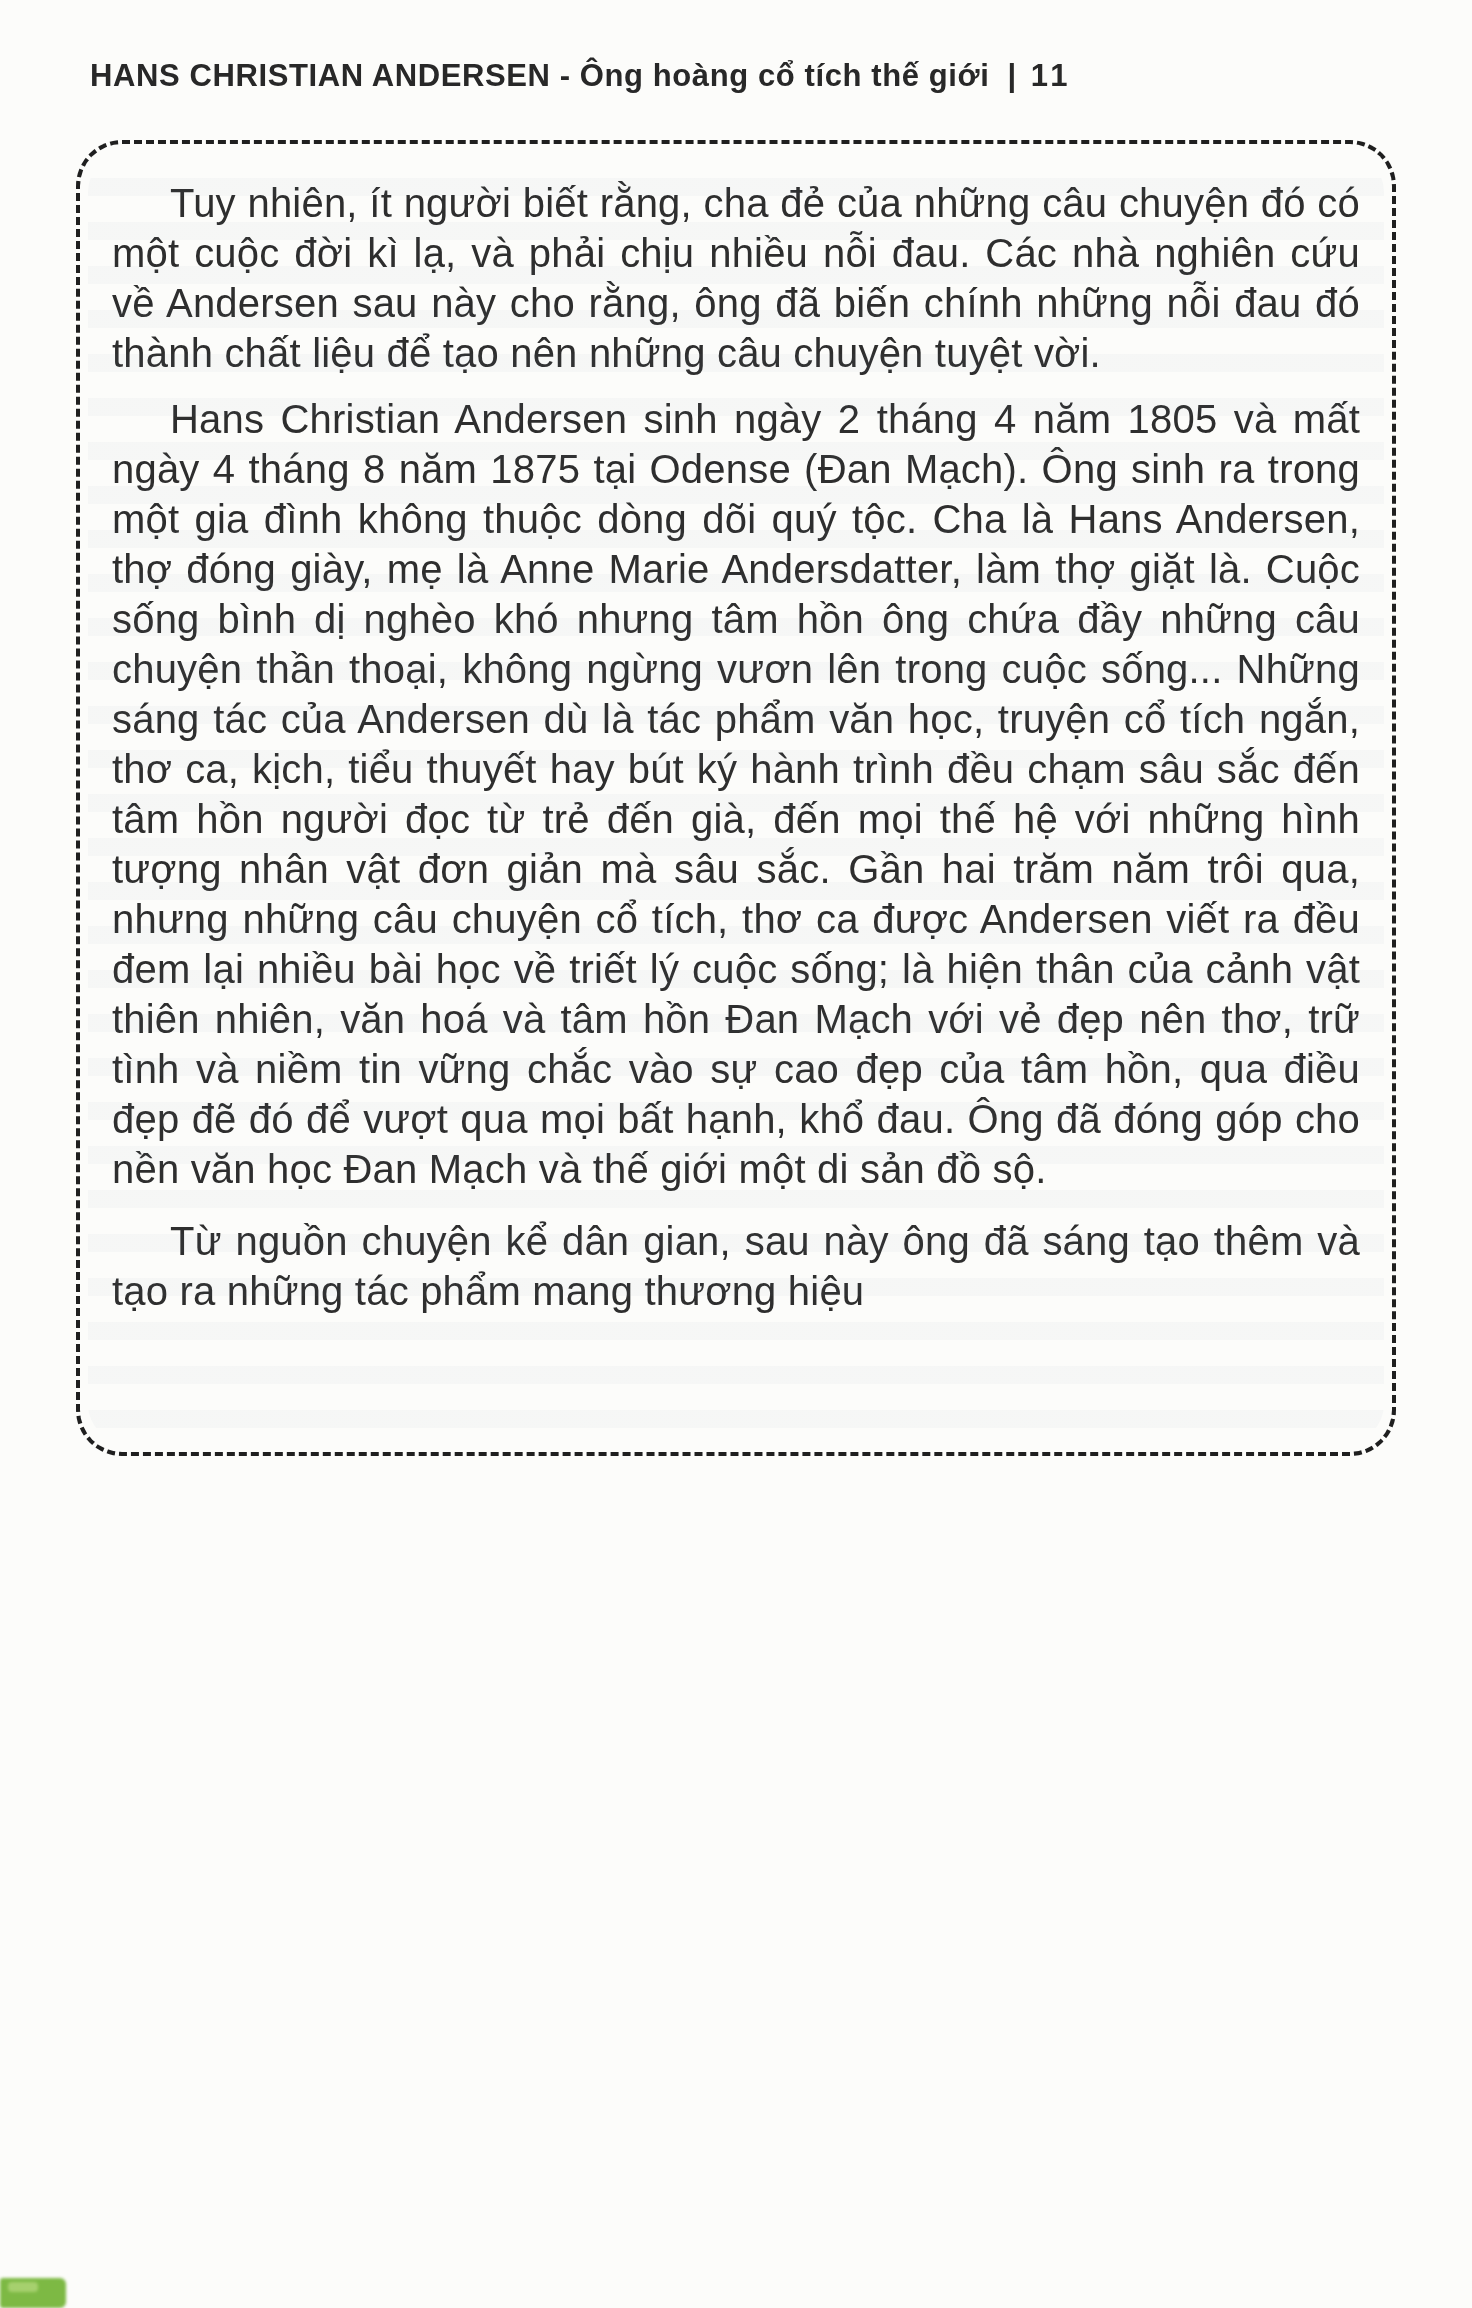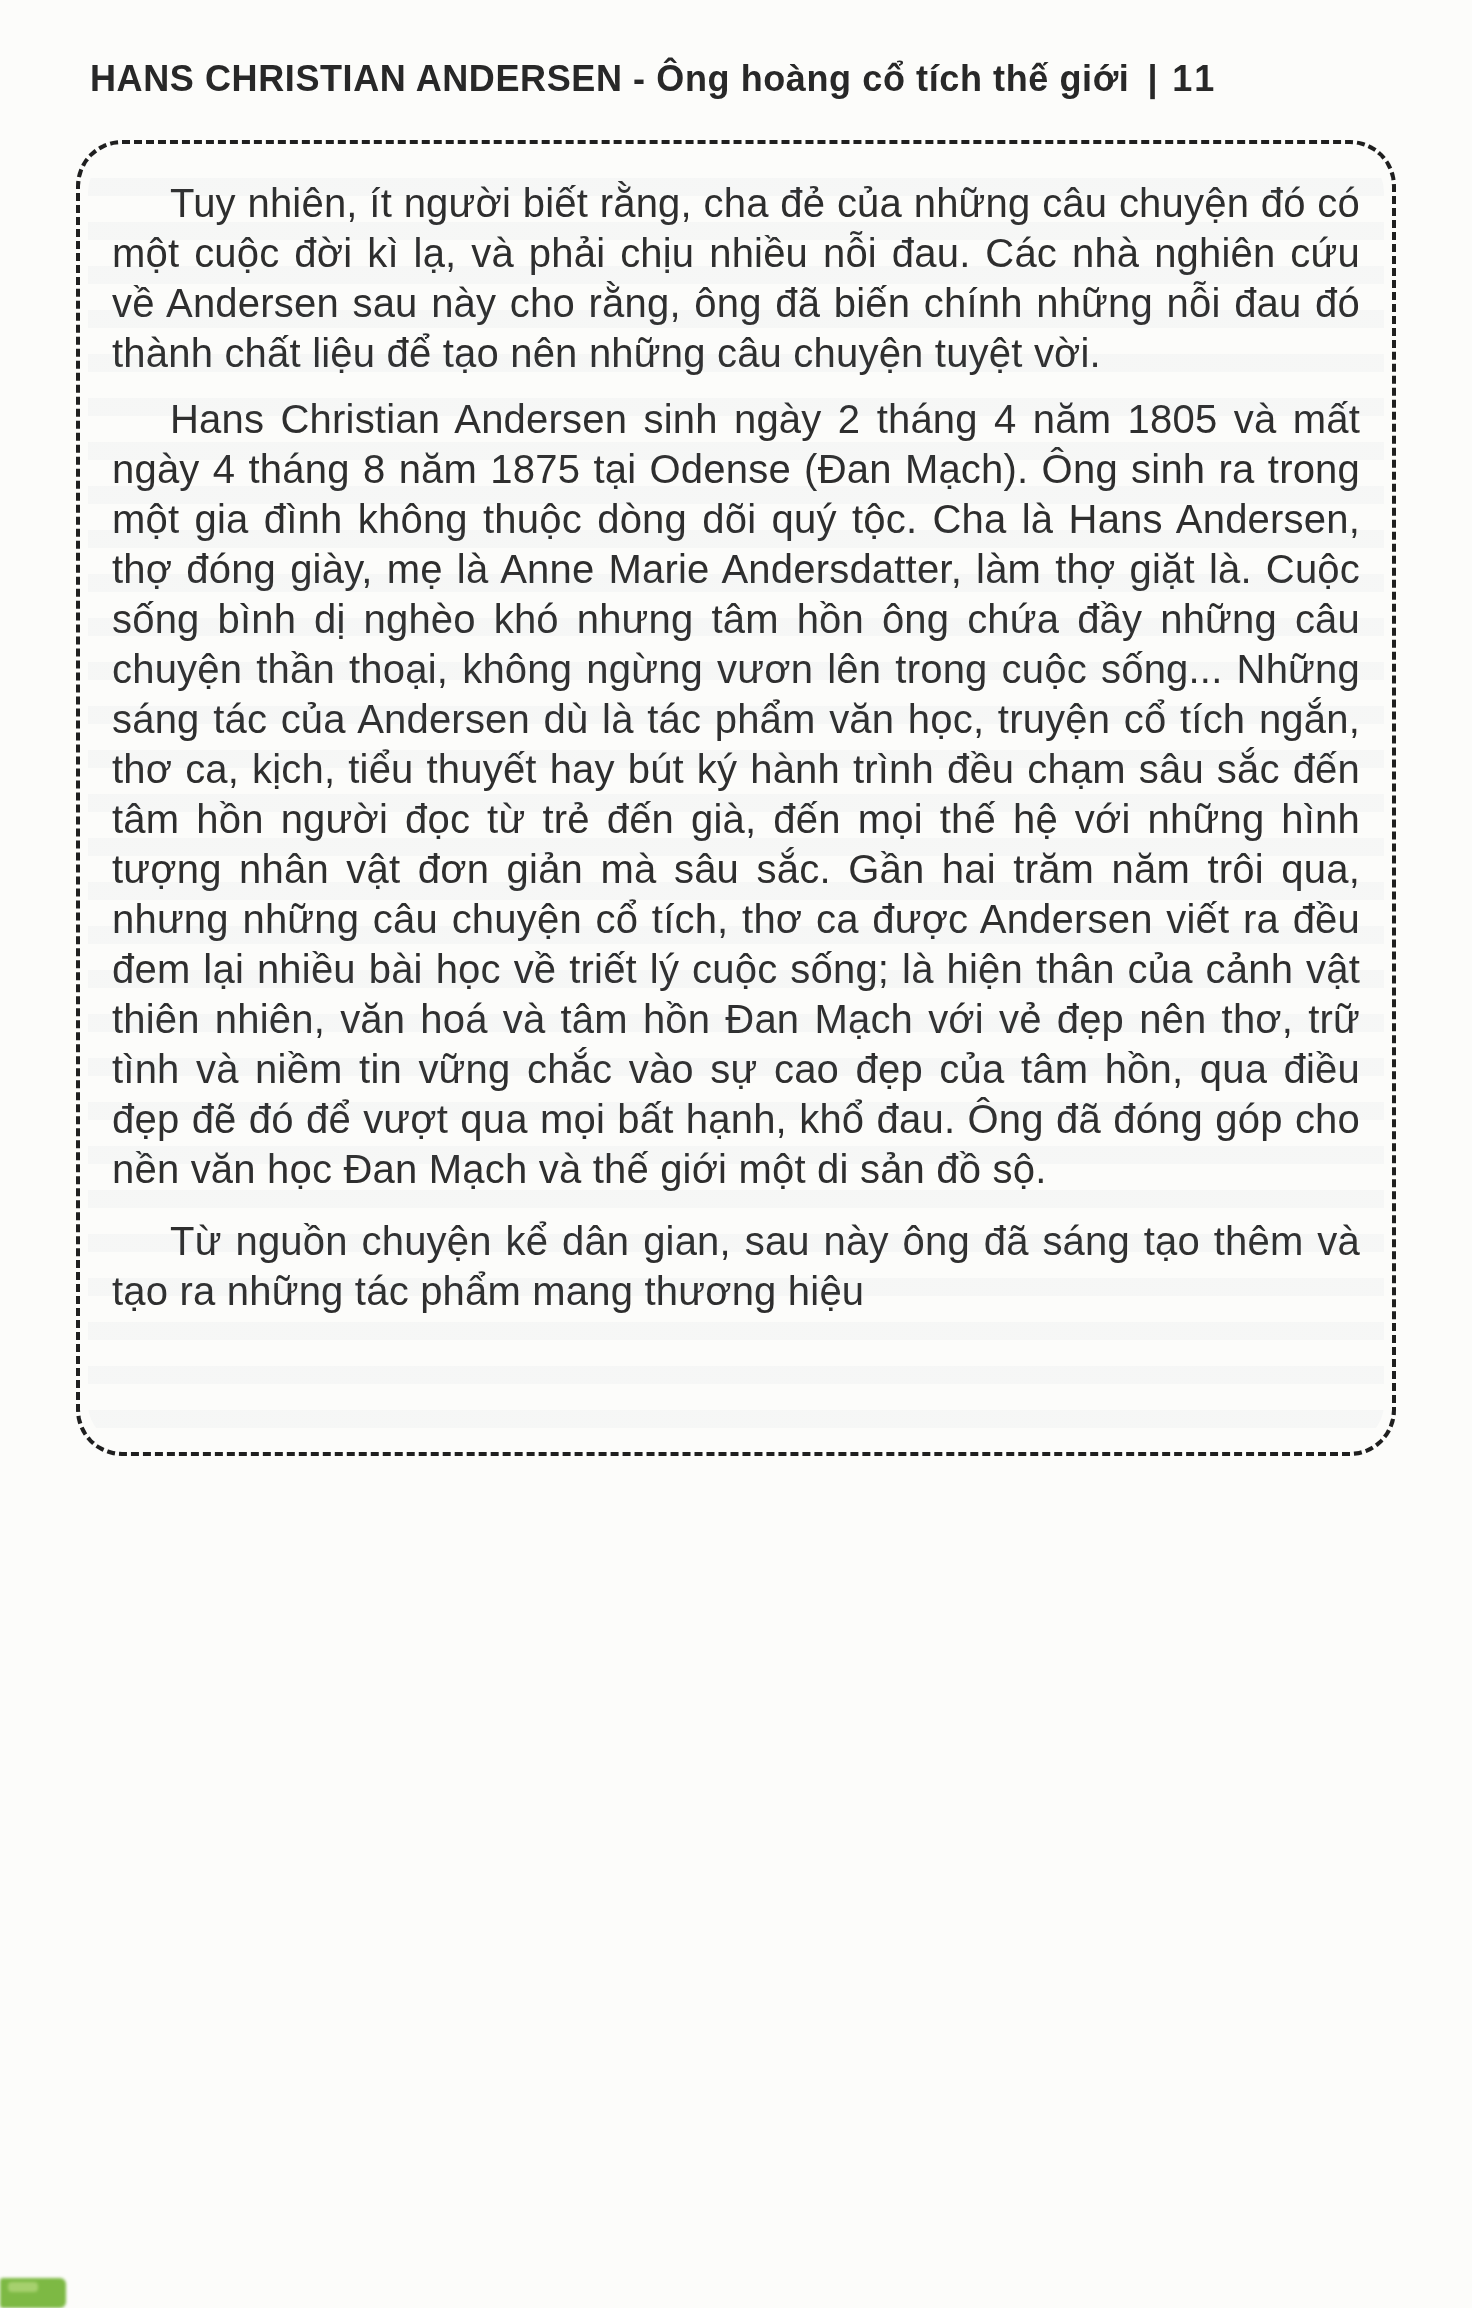--- a/index.html
+++ b/index.html
@@ -11,21 +11,21 @@
     color: #2e2e2e;
     overflow: hidden;
   }
 
   
   .page-header {
     position: absolute;
     top: 58px;
     left: 90px;
     right: 90px;
-    font-size: 36px;
+    font-size: 31px;
     font-weight: bold;
     letter-spacing: 0.6px;
     color: #282828;
     white-space: nowrap;
   }
   .page-header .sep { margin: 0 14px 0 18px; font-weight: bold; }
   .page-header .pagenum { letter-spacing: 4px; }
 
   
   .text-frame {

